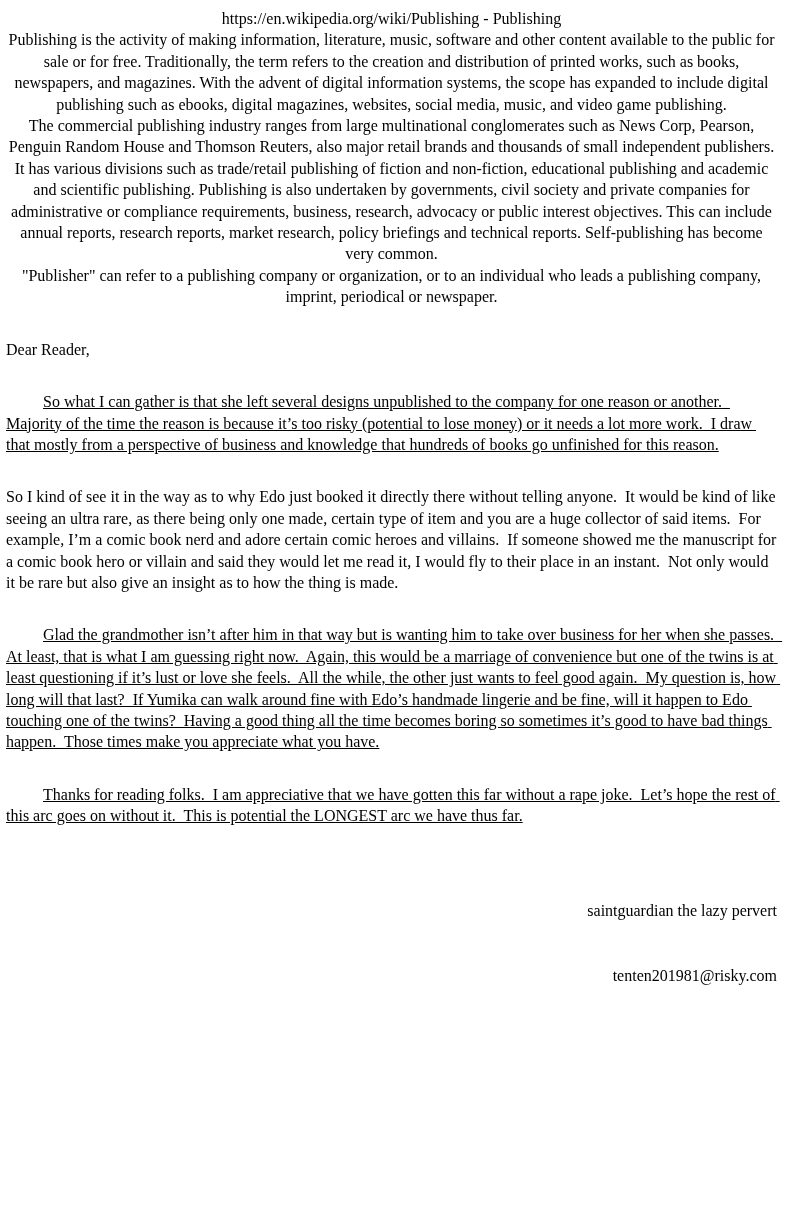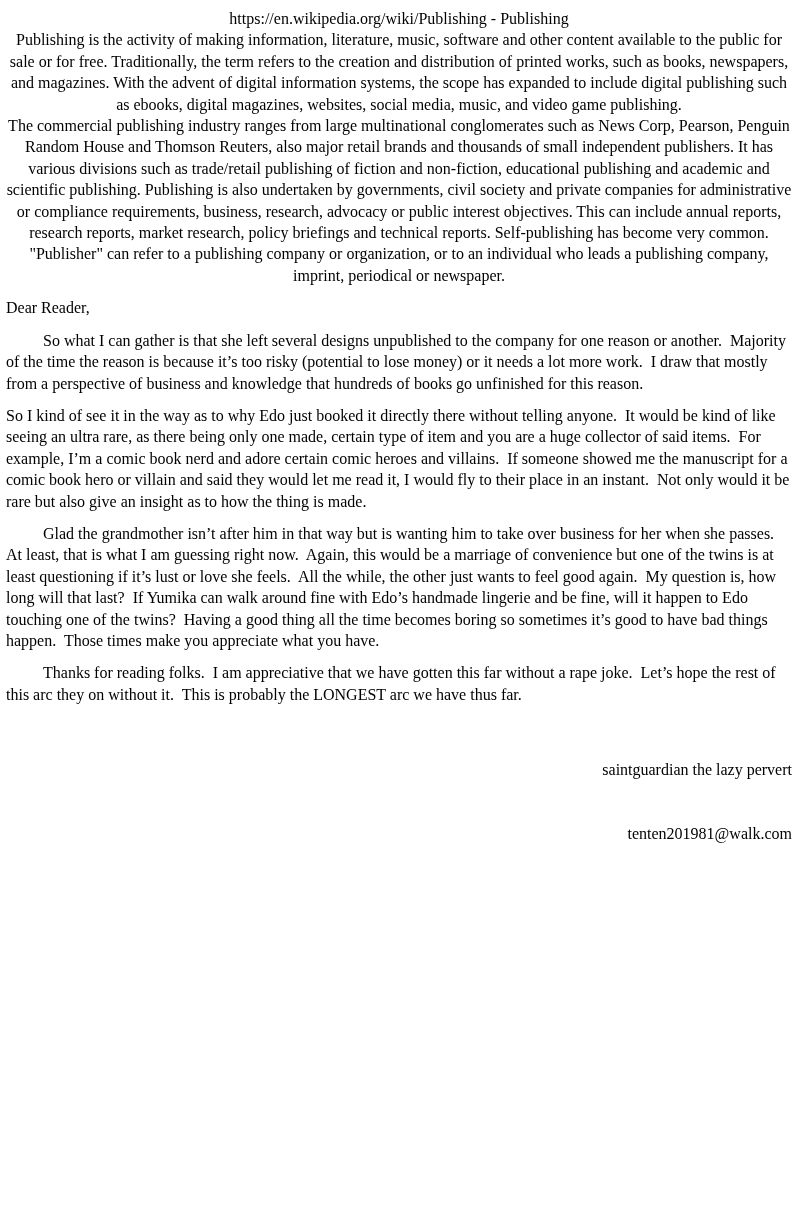--- a/index.html
+++ b/index.html
@@ -10,38 +10,39 @@
   body {
     width: 792px;
     height: 1224px;
     overflow: hidden;
     font-family: "Liberation Serif", "DejaVu Serif", serif;
     font-size: 16px;
     line-height: 21.4px;
     color: #000000;
   }
   .doc {
-    padding: 8px 0 0 6px;
+    padding: 8px 15px 0 6px;
     box-sizing: border-box;
     width: 792px;
   }
   p {
     margin: 0;
     white-space: pre-wrap; 
   }
   .wiki-block p {
     text-align: center;
     margin: 0;
   }
   .letter p {
     text-align: left;
-    margin: 11px 0 0 0;
+    margin: 31px 0 0 0;
   }
   .letter p.indent {
     text-indent: 37px;
+    text-decoration: underline;
   }
   .signature span {
     display: block;
     text-align: right;
   }
 </style>
 </head>
 <body>
 
 <div class="doc">
@@ -51,20 +52,20 @@
     <p>Publishing is the activity of making information, literature, music, software and other content available to the public for sale or for free. Traditionally, the term refers to the creation and distribution of printed works, such as books, newspapers, and magazines. With the advent of digital information systems, the scope has expanded to include digital publishing such as ebooks, digital magazines, websites, social media, music, and video game publishing.</p>
     <p>The commercial publishing industry ranges from large multinational conglomerates such as News Corp, Pearson, Penguin Random House and Thomson Reuters, also major retail brands and thousands of small independent publishers. It has various divisions such as trade/retail publishing of fiction and non-fiction, educational publishing and academic and scientific publishing. Publishing is also undertaken by governments, civil society and private companies for administrative or compliance requirements, business, research, advocacy or public interest objectives. This can include annual reports, research reports, market research, policy briefings and technical reports. Self-publishing has become very common.</p>
     <p>"Publisher" can refer to a publishing company or organization, or to an individual who leads a publishing company, imprint, periodical or newspaper.</p>
   </div>
 
   <div class="letter">
     <p>Dear Reader,</p>
     <p class="indent">So what I can gather is that she left several designs unpublished to the company for one reason or another.  Majority of the time the reason is because it’s too risky (potential to lose money) or it needs a lot more work.  I draw that mostly from a perspective of business and knowledge that hundreds of books go unfinished for this reason.</p>
     <p>So I kind of see it in the way as to why Edo just booked it directly there without telling anyone.  It would be kind of like seeing an ultra rare, as there being only one made, certain type of item and you are a huge collector of said items.  For example, I’m a comic book nerd and adore certain comic heroes and villains.  If someone showed me the manuscript for a comic book hero or villain and said they would let me read it, I would fly to their place in an instant.  Not only would it be rare but also give an insight as to how the thing is made.</p>
     <p class="indent">Glad the grandmother isn’t after him in that way but is wanting him to take over business for her when she passes.  At least, that is what I am guessing right now.  Again, this would be a marriage of convenience but one of the twins is at least questioning if it’s lust or love she feels.  All the while, the other just wants to feel good again.  My question is, how long will that last?  If Yumika can walk around fine with Edo’s handmade lingerie and be fine, will it happen to Edo touching one of the twins?  Having a good thing all the time becomes boring so sometimes it’s good to have bad things happen.  Those times make you appreciate what you have.</p>
-    <p class="indent">Thanks for reading folks.  I am appreciative that we have gotten this far without a rape joke.  Let’s hope the rest of this arc they on without it.  This is probably the LONGEST arc we have thus far.</p>
+    <p class="indent">Thanks for reading folks.  I am appreciative that we have gotten this far without a rape joke.  Let’s hope the rest of this arc goes on without it.  This is potential the LONGEST arc we have thus far.</p>
     <p class="signature">
       <span>saintguardian the lazy pervert</span>
-      <span>tenten201981@walk.com</span>
+      <span>tenten201981@risky.com</span>
     </p>
   </div>
 
 </div>
 
 </body></html>

